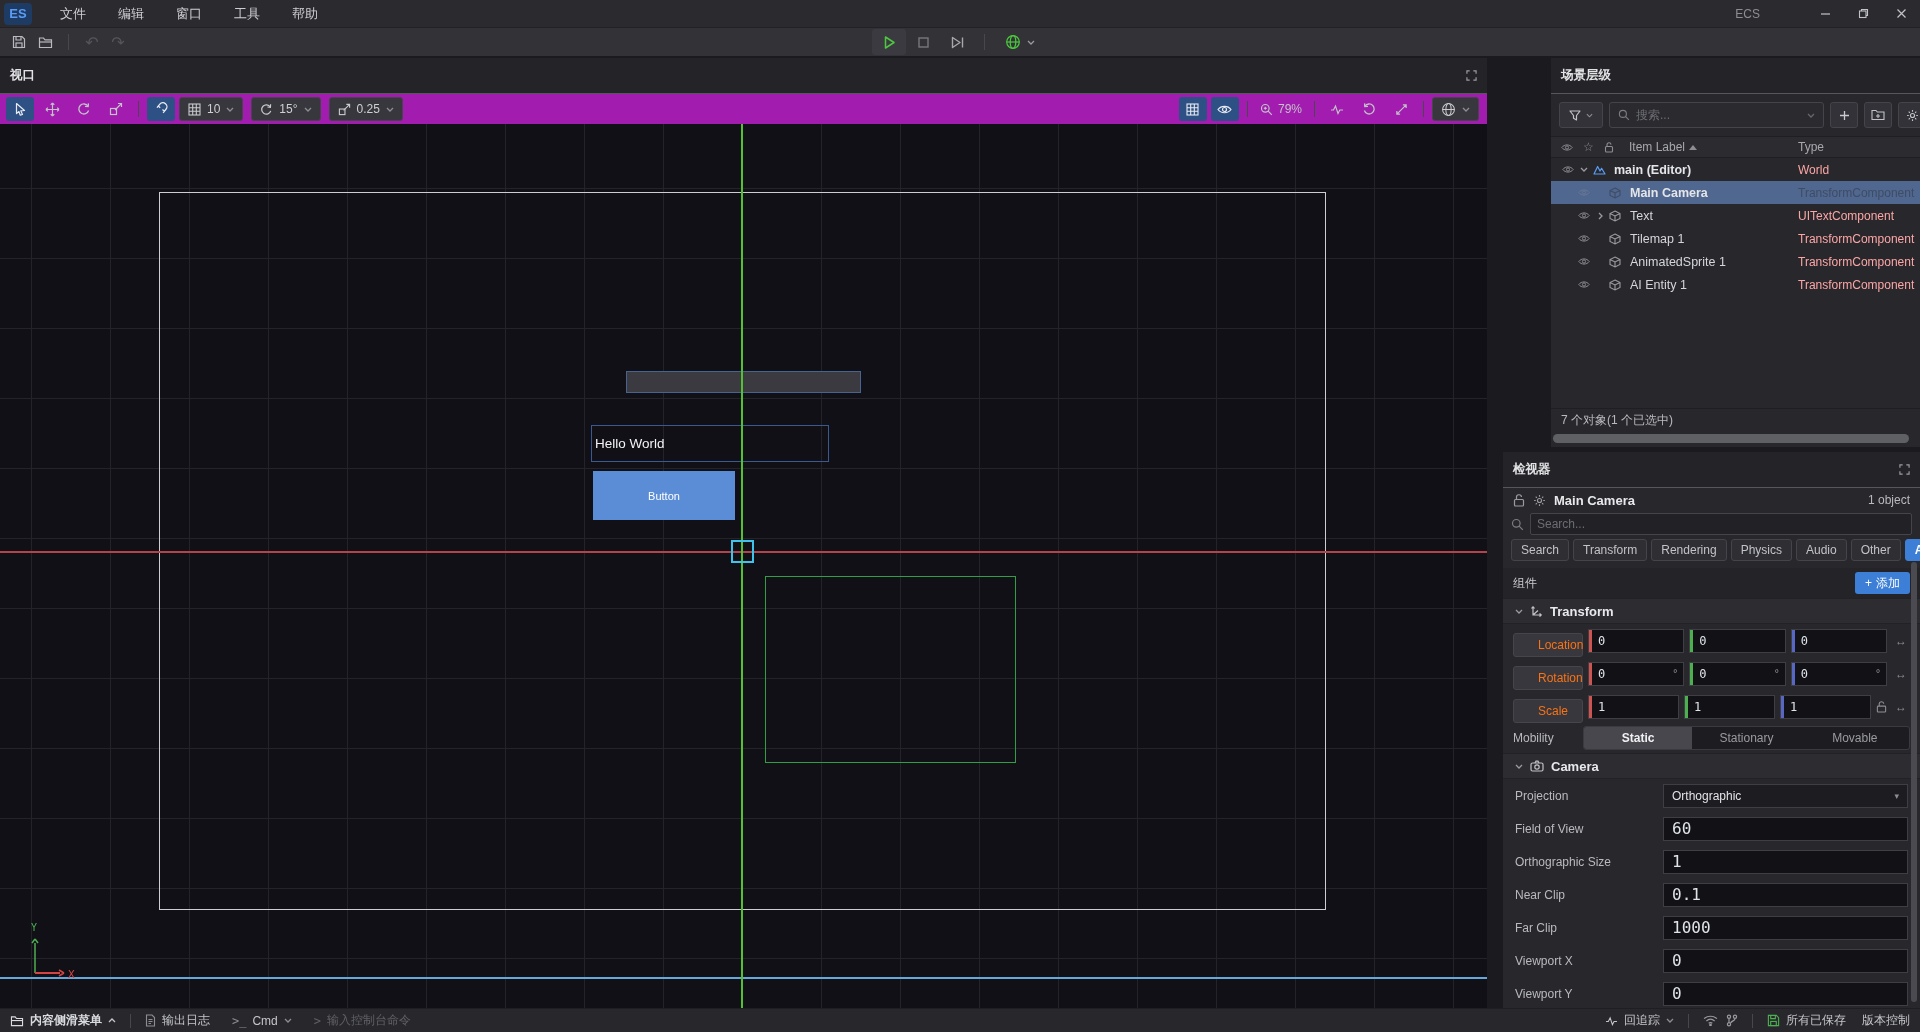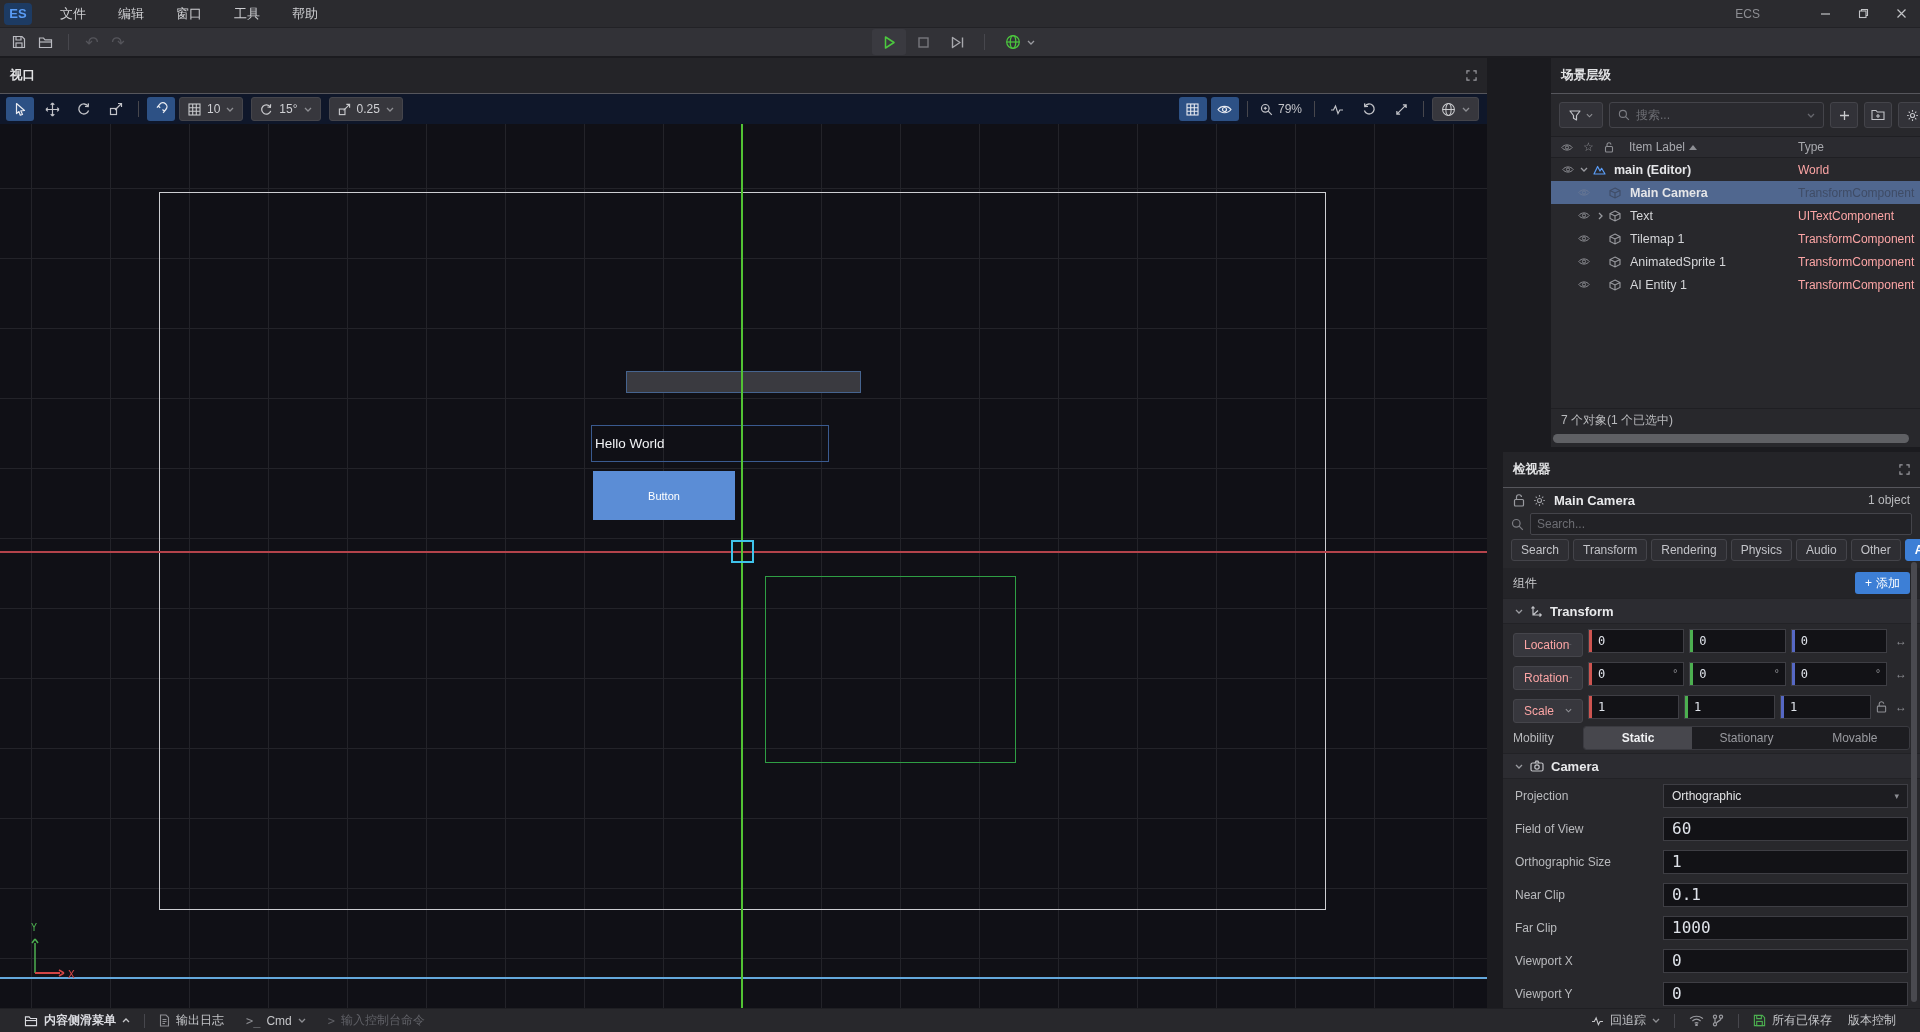--- a/index.html
+++ b/index.html
@@ -30,21 +30,21 @@
 
   
   .panel { position:absolute; background:#28282c; }
   .panel-header { height:36px; background:#242428; border-bottom:1px solid #56565c;
     display:flex; align-items:center; padding:0 10px; }
   .panel-title { font-weight:bold; color:#e2e3e5; font-size:12.5px; }
   .expand-ic { margin-left:auto; color:#9a9aa0; }
 
   
   #viewport-panel { left:0; top:58px; width:1487px; height:950px; }
-  #vp-toolbar { height:30px; background:#0f172a; display:flex; align-items:center; padding:0 6px; }
+  #vp-toolbar { height:30px; background:#a21caf; display:flex; align-items:center; padding:0 6px; }
   .vp-btn { min-width:28px; height:24px; margin-right:4px; border-radius:3px; display:flex; align-items:center;
     justify-content:center; color:#c2c3c8; background:transparent; }
   .vp-btn.active { background:#2d5185; color:#e8eaf0; }
   .vp-dd { height:24px; margin-right:8px; border-radius:3px; background:#37373d; border:1px solid #45454b;
     display:flex; align-items:center; padding:0 8px; gap:6px; color:#cfd0d4; }
   .vp-sep { width:1px; height:16px; background:#47474d; margin:0 8px 0 4px; }
   #vp-toolbar-right { margin-left:auto; display:flex; align-items:center; }
   .chev { color:#8d8e93; }
 
   
@@ -119,21 +119,21 @@
   .tab.active { background:#3d7fd6; border-color:#3d7fd6; color:#fff; font-weight:bold; }
   #comp-row { height:30px; display:flex; align-items:center; padding:0 10px; background:#242428; margin-top:4px; }
   #comp-row .lbl { color:#c9cacd; }
   #add-btn { margin-left:auto; height:22px; padding:0 10px; background:#3d7fd6; border-radius:3px;
     color:#fff; display:flex; align-items:center; gap:4px; font-size:12px; }
   .sec-head { height:26px; display:flex; align-items:center; gap:7px; padding:0 12px; background:#2c2c31;
     border-top:1px solid #222226; border-bottom:1px solid #222226; }
   .sec-head .t { font-weight:bold; color:#e8e9eb; font-size:13px; }
   .trow { height:33px; display:flex; align-items:center; padding:0 10px; gap:5px; }
   .axis-dd { width:70px; height:24px; background:#37373d; border:1px solid #45454b; border-radius:3px;
-    display:flex; align-items:center; justify-content:space-between; padding:0 10px; color:#fca5a5;margin-top:8px; }
+    display:flex; align-items:center; justify-content:space-between; padding:0 24px; color:#f97316;margin-top:8px; }
   .axis-input { flex:1; height:24px; background:#121216; border:1px solid #3e3e44; display:flex; align-items:center;
     font-family:"DejaVu Sans Mono",monospace; font-size:12px; color:#dfe3ea; position:relative; }
   .axis-input .bar { width:3px; height:100%; flex:none; }
   .axis-input .val { padding-left:6px; }
   .axis-input .deg { position:absolute; right:5px; color:#8d8e93; font-size:10px; }
   .bar.r { background:#cd5450; } .bar.g { background:#4caf50; } .bar.b { background:#5668c4; }
   .link-ic { width:18px; text-align:center; color:#8d8e93; }
   .mob-row { height:30px; display:flex; align-items:center; padding:0 10px; }
   .mob-label { width:70px; color:#b9babd; }
   .seg { flex:1; display:flex; height:24px; background:#1d1d21; border:1px solid #3a3a40; border-radius:3px; overflow:hidden; }
@@ -143,21 +143,21 @@
   .frow .flabel { width:148px; color:#b9babd; }
   .finput { flex:1; height:24px; background:#121216; border:1px solid #3e3e44; display:flex; align-items:center;
     padding-left:8px; font-family:"DejaVu Sans Mono",monospace; font-size:16px; color:#dfe3ea; }
   .fselect { flex:1; height:24px; background:#1d1d21; border:1px solid #3e3e44; display:flex; align-items:center;
     padding:0 8px; color:#e2e3e5; font-family:"Liberation Sans",sans-serif; justify-content:space-between; }
   .fselect .car { color:#8d8e93; font-size:9px; }
   #insp-vscroll { position:absolute; right:3px; top:110px; width:6px; height:440px; background:#4a4a50; border-radius:3px; }
 
   
   #statusbar { position:absolute; left:0; top:1008px; width:1920px; height:24px; background:#28282c;
-    border-top:1px solid #1f1f23; display:flex; align-items:center; padding:0 24px; gap:8px; }
+    border-top:1px solid #1f1f23; display:flex; align-items:center; padding:0 10px; gap:8px; }
   .sb-item { display:flex; align-items:center; gap:6px; color:#c5c6c9; }
   .sb-strong { font-weight:bold; color:#dadbe0; }
   .sb-sep { width:1px; height:14px; background:#47474d; margin:0 6px; }
   .sb-dim { color:#5f6066; }
   #sb-right { margin-left:auto; display:flex; align-items:center; gap:8px; }
   .greenic { color:#4caf50; }
 </style>
 </head>
 <body>
 

